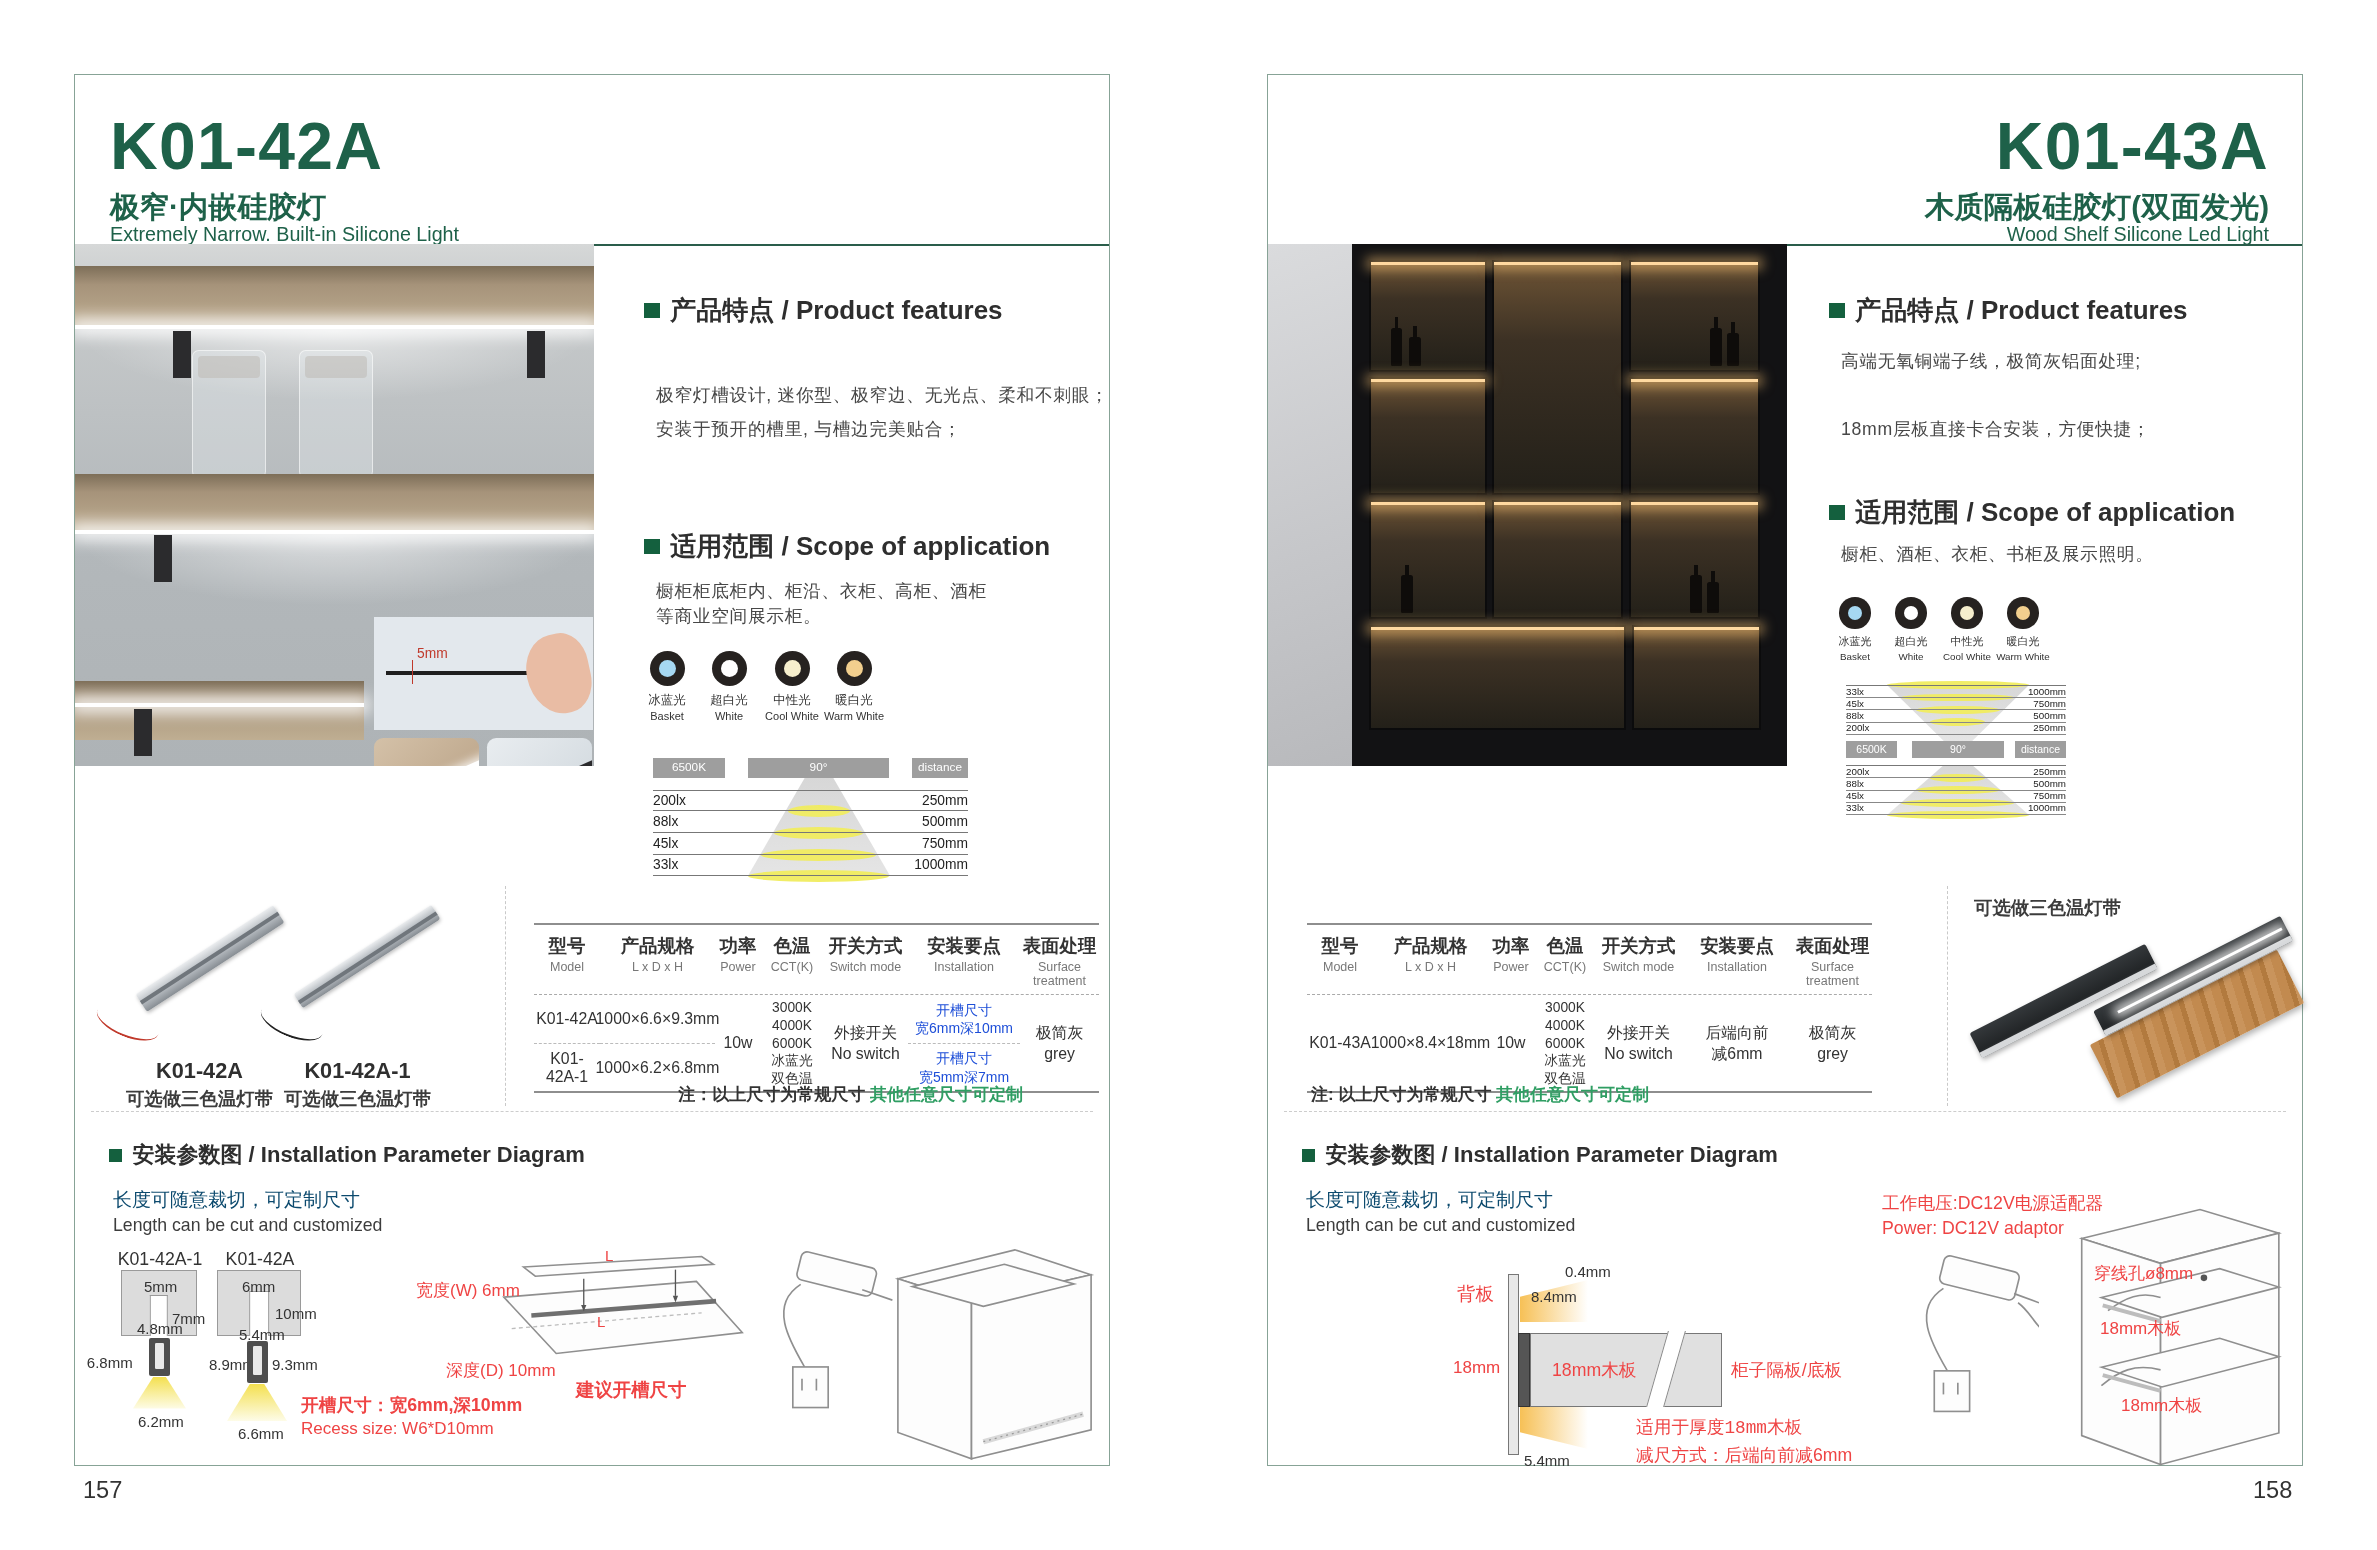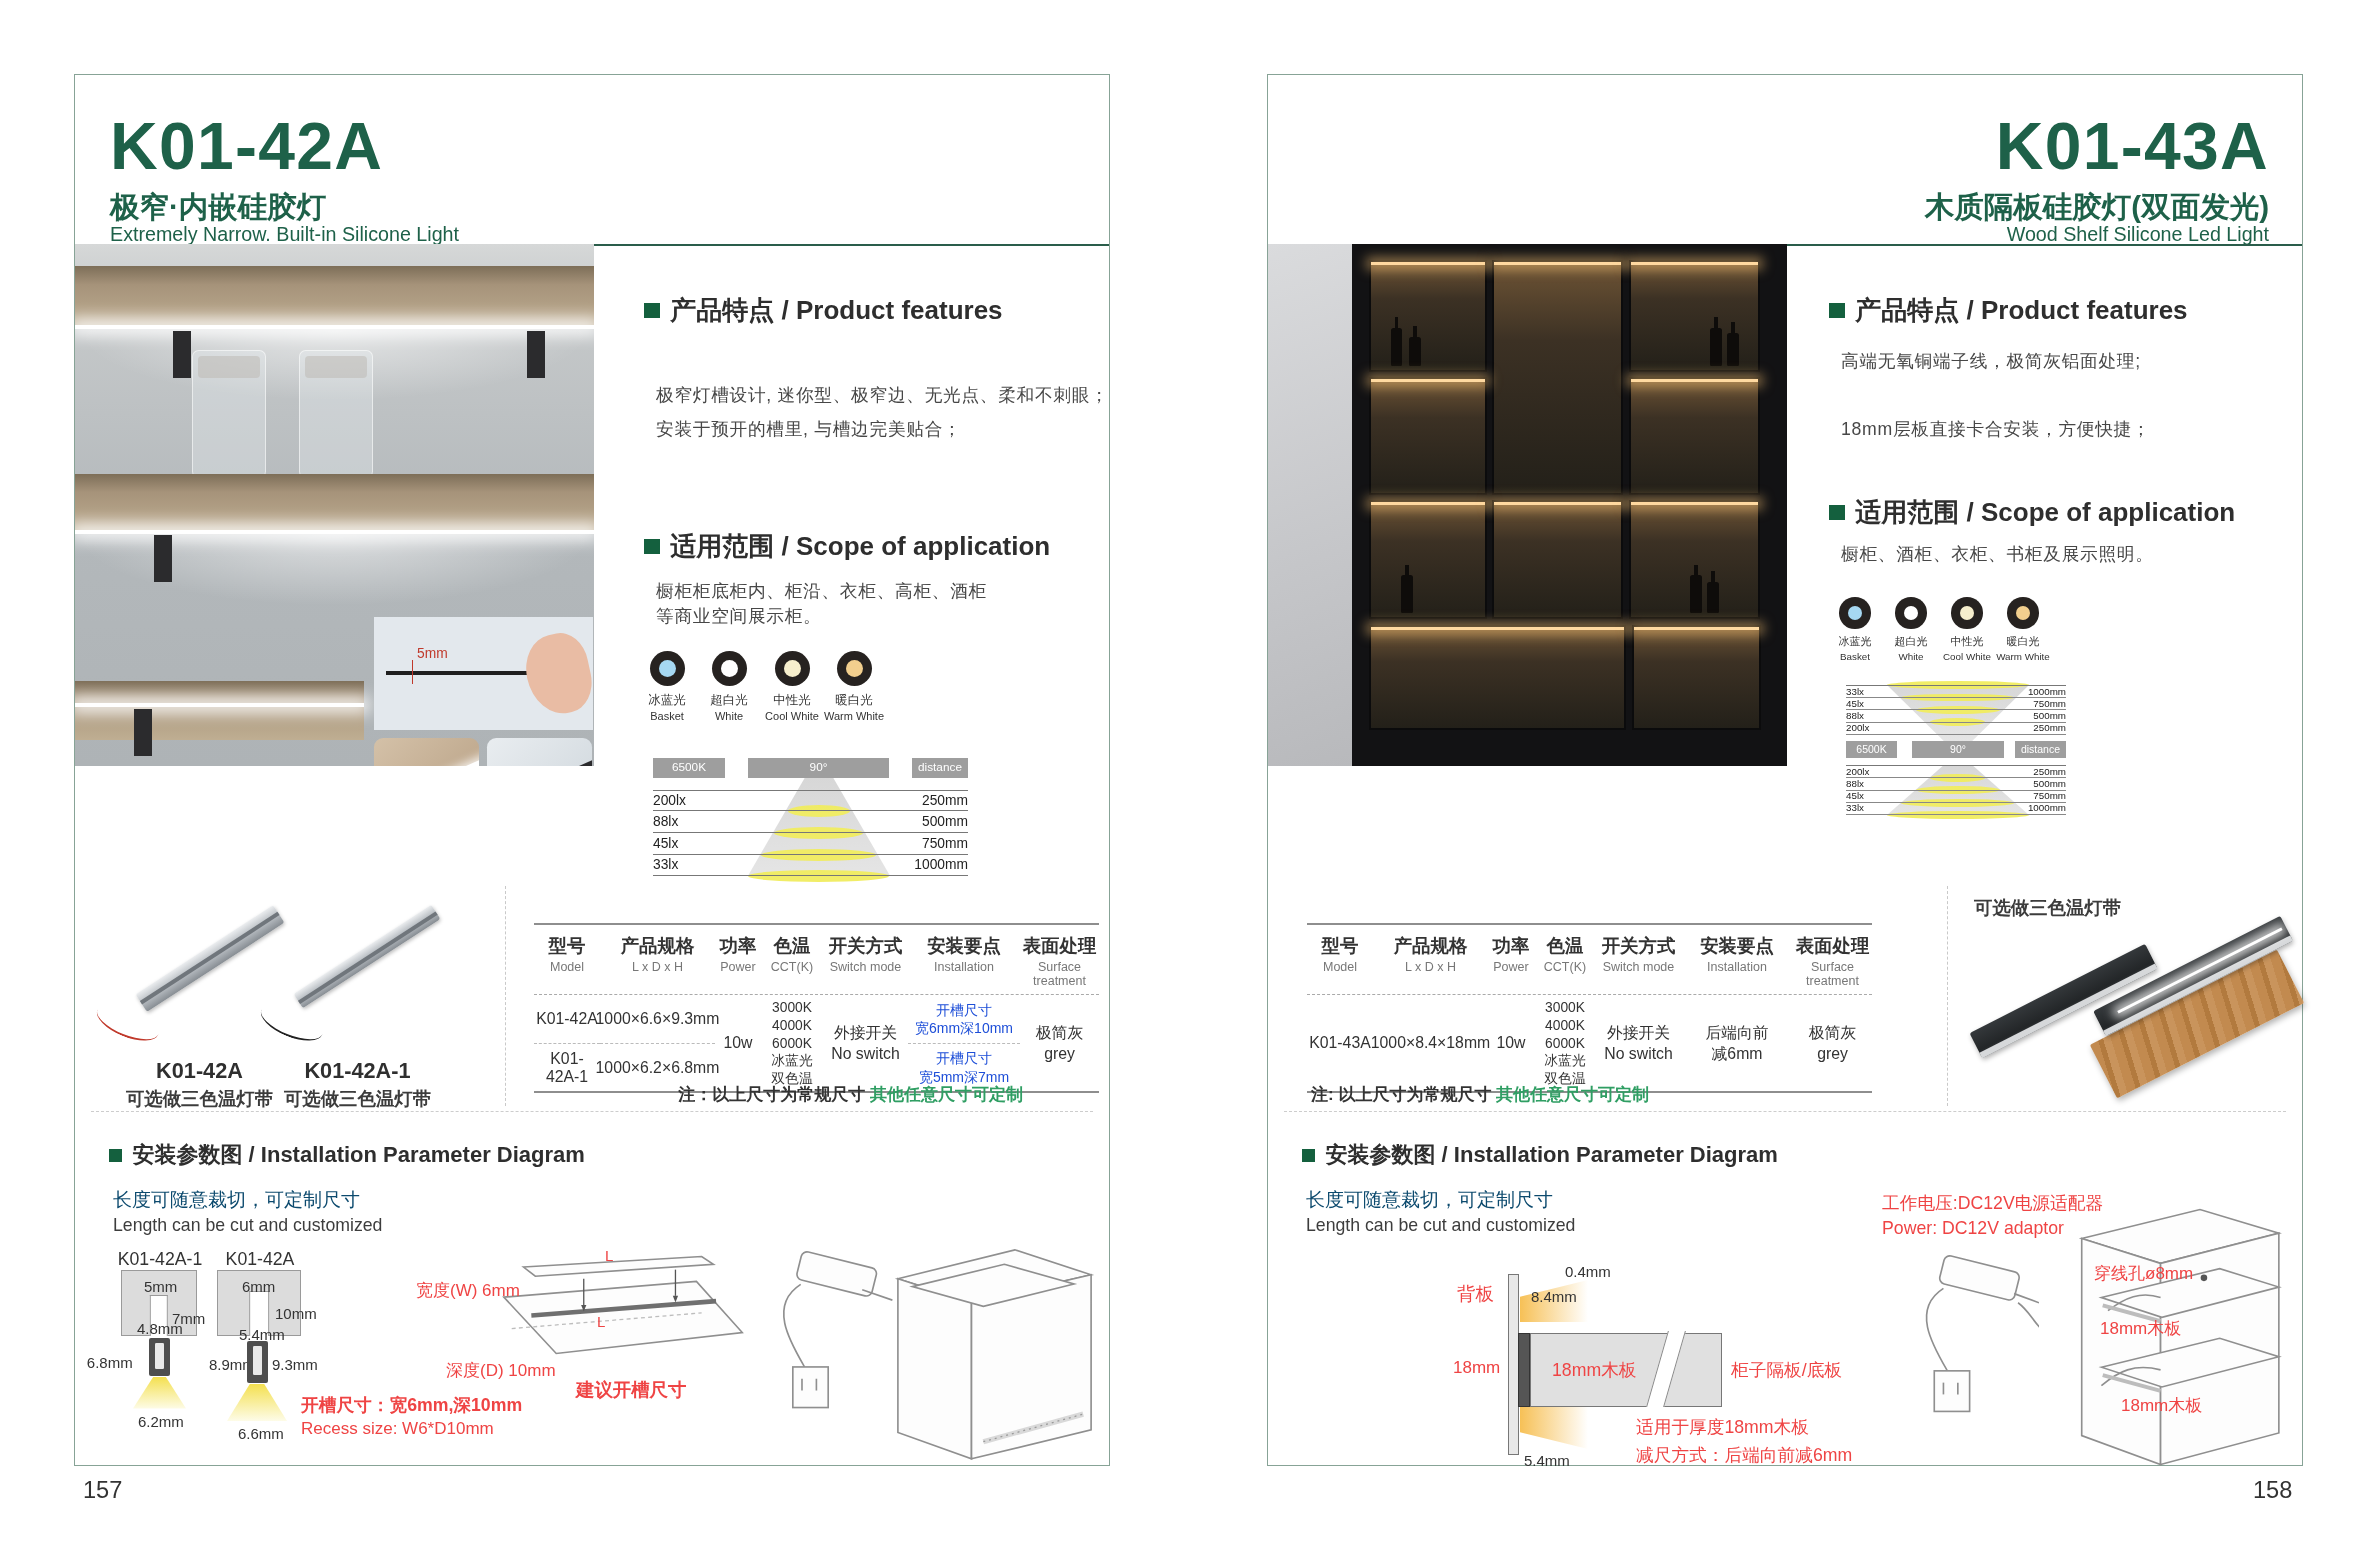--- a/index.html
+++ b/index.html
@@ -603,21 +603,21 @@
     <div class="dim" style="left:263px;top:1213px;">8.4mm</div>
     <div class="dim" style="left:297px;top:1188px;">0.4mm</div>
     <div class="abs" style="left:250px;top:1258px;width:11.8px;height:74px;background:#555;border:1.3px solid #333;"></div>
     <div class="abs" style="left:262px;top:1258px;width:192px;height:74px;background:#e0e0e0;border:1.3px solid #777;"></div>
     <div class="abs" style="left:389px;top:1256px;width:18.4px;height:76px;background:#fff;transform:skewX(-16deg);border-left:1.3px solid #888;border-right:1.3px solid #888;"></div>
     <div class="lbl" style="left:284px;top:1283px;font-size:17.7px;">18mm木板</div>
     <div class="lbl" style="left:185px;top:1283px;font-size:17px;">18mm</div>
     <div class="lbl" style="left:463px;top:1283px;font-size:17.7px;">柜子隔板/底板</div>
     <div class="beamTri" style="left:252px;top:1332px;width:68px;height:42px;clip-path:polygon(0 0,100% 0,100% 100%,0 60%);"></div>
     <div class="dim" style="left:256px;top:1377px;">5.4mm</div>
-    <div class="lbl" style="left:368px;top:1340px;font-size:17.7px;">适用于厚度18mm木板</div>
+    <div class="lbl" style="left:368px;top:1340px;font-size:17.7px;font-family:Liberation Mono, monospace;">适用于厚度18mm木板</div>
     <div class="lbl" style="left:368px;top:1368px;font-size:17.7px;">减尺方式：后端向前减6mm</div>
 
     <div class="lbl" style="left:614px;top:1116px;font-size:17.7px;">工作电压:DC12V电源适配器</div>
     <div class="lbl" style="left:614px;top:1143px;font-size:17.7px;">Power: DC12V adaptor</div>
     <svg class="abs" style="left:627px;top:1175px;" width="144" height="171" viewBox="0 0 220 260">
       <rect class="sketchF" x="70" y="20" width="118" height="44" rx="9" transform="rotate(14 129 42)"></rect>
       <line x1="182" y1="66" x2="220" y2="80" class="sketch"></line>
       <path class="sketch" d="M 74,58 C 24,90 58,146 80,184"></path>
       <rect class="sketchF" x="60" y="184" width="54" height="62"></rect>
       <line x1="74" y1="202" x2="74" y2="220" class="sketch"></line>

